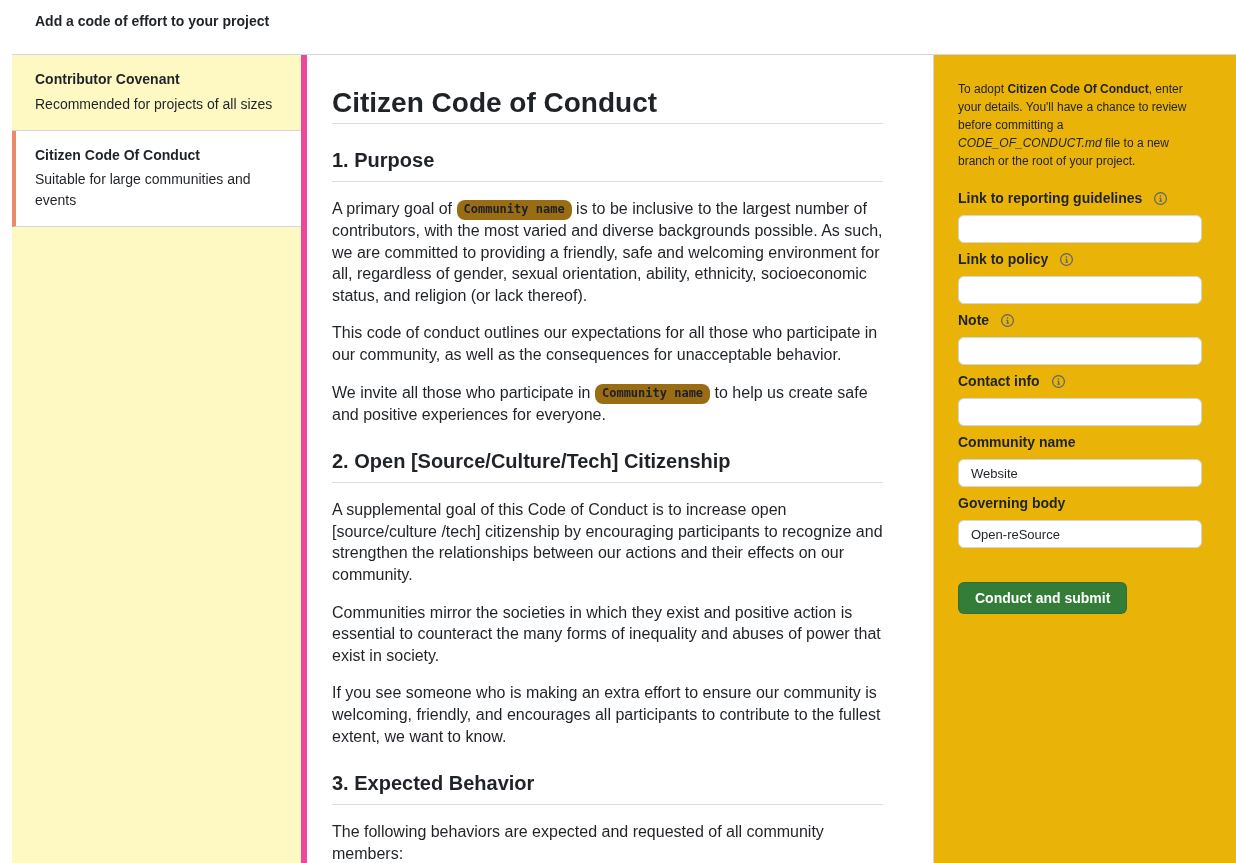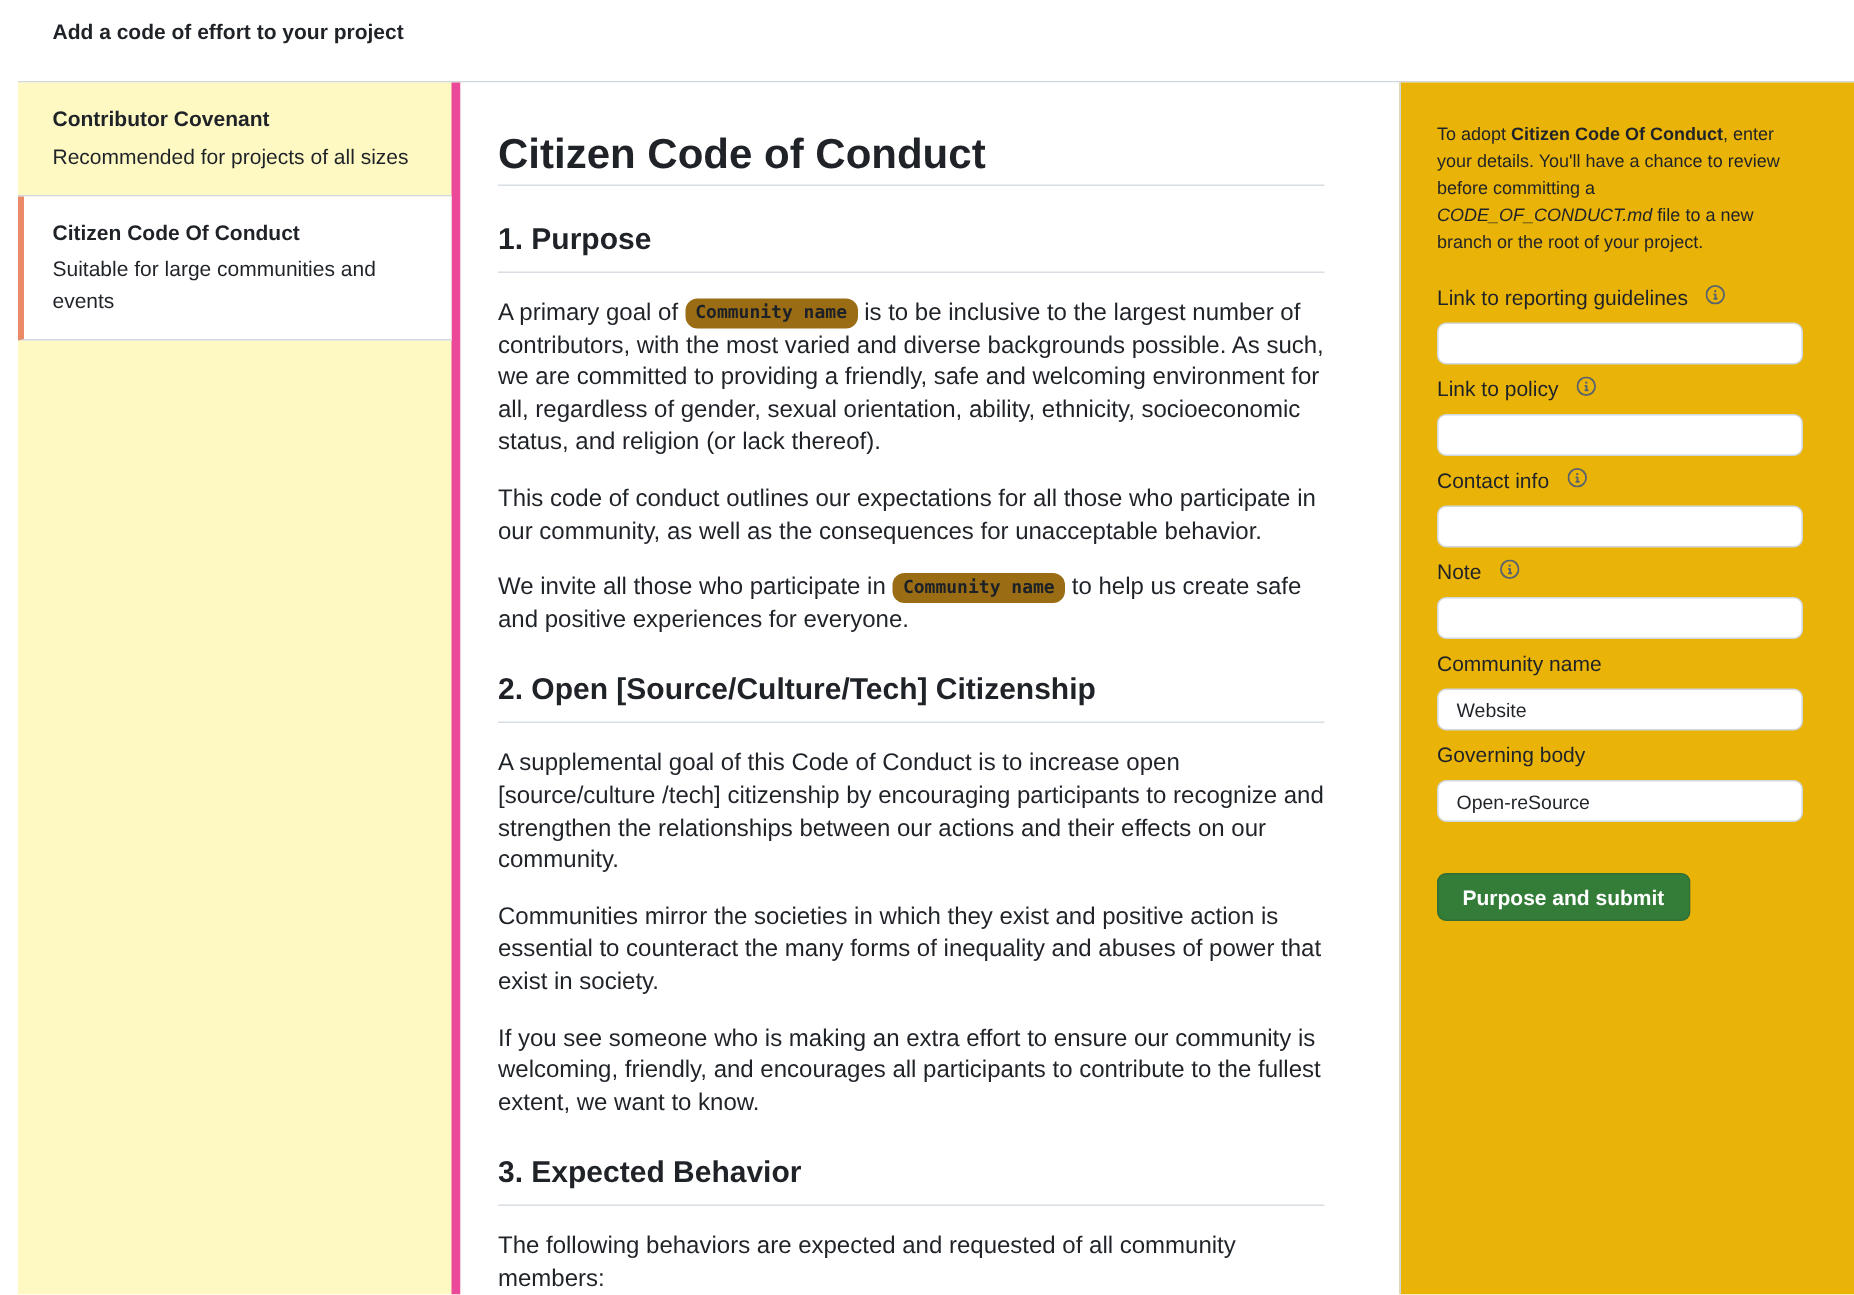--- a/index.html
+++ b/index.html
@@ -84,22 +84,22 @@
     background: #eab308;
     border-left: 1px solid #d0d7de;
     padding: 25px 34px 0 24px;
     overflow: hidden;
   }
   .form-intro { font-size: 12px; line-height: 18px; margin: 0 0 20px; color: #1f2328; }
   .form-intro b { font-weight: 700; }
   .form-intro i { font-style: italic; }
   .field { margin-bottom: 8px; }
   .field-label {
-    display: flex; align-items: flex-start; gap: 12px;
-    font-size: 14px; font-weight: 400; line-height: 17px;
+    display: flex; align-items: center; gap: 12px;
+    font-size: 14px; font-weight: 700; line-height: 17px;
     margin-bottom: 8px;
   }
   .info-icon { display: inline-flex; flex: none; color: #59636e; cursor: pointer; }
   .field input {
     width: 100%; height: 28px;
     border: 1px solid #d0d7de; border-radius: 6px;
     background: #ffffff;
     padding: 11px 12px;
     font-size: 13px; color: #1f2328;
     font-family: "Liberation Sans", "DejaVu Sans", sans-serif;
@@ -179,53 +179,53 @@
               <svg width="13" height="13" viewBox="0 0 16 16" fill="currentColor">
                 <path d="M0 8a8 8 0 1 1 16 0A8 8 0 0 1 0 8Zm8-6.5a6.5 6.5 0 1 0 0 13 6.5 6.5 0 0 0 0-13ZM6.5 7.75A.75.75 0 0 1 7.25 7h1a.75.75 0 0 1 .75.75v2.75h.25a.75.75 0 0 1 0 1.5h-2a.75.75 0 0 1 0-1.5h.25v-2h-.25a.75.75 0 0 1-.75-.75ZM8 6a1 1 0 1 1 0-2 1 1 0 0 1 0 2Z"></path>
               </svg>
             </span>
         </div>
         <input type="text" value="" style="">
       </div>
 
       <div class="field">
         <div class="field-label">
+          <span>Note</span>
+          <span class="info-icon">
+              <svg width="13" height="13" viewBox="0 0 16 16" fill="currentColor">
+                <path d="M0 8a8 8 0 1 1 16 0A8 8 0 0 1 0 8Zm8-6.5a6.5 6.5 0 1 0 0 13 6.5 6.5 0 0 0 0-13ZM6.5 7.75A.75.75 0 0 1 7.25 7h1a.75.75 0 0 1 .75.75v2.75h.25a.75.75 0 0 1 0 1.5h-2a.75.75 0 0 1 0-1.5h.25v-2h-.25a.75.75 0 0 1-.75-.75ZM8 6a1 1 0 1 1 0-2 1 1 0 0 1 0 2Z"></path>
+              </svg>
+            </span>
+        </div>
+        <input type="text" value="" style="">
+      </div>
+
+      <div class="field">
+        <div class="field-label">
           <span>Contact info</span>
           <span class="info-icon">
               <svg width="13" height="13" viewBox="0 0 16 16" fill="currentColor">
                 <path d="M0 8a8 8 0 1 1 16 0A8 8 0 0 1 0 8Zm8-6.5a6.5 6.5 0 1 0 0 13 6.5 6.5 0 0 0 0-13ZM6.5 7.75A.75.75 0 0 1 7.25 7h1a.75.75 0 0 1 .75.75v2.75h.25a.75.75 0 0 1 0 1.5h-2a.75.75 0 0 1 0-1.5h.25v-2h-.25a.75.75 0 0 1-.75-.75ZM8 6a1 1 0 1 1 0-2 1 1 0 0 1 0 2Z"></path>
               </svg>
             </span>
         </div>
         <input type="text" value="" style="">
       </div>
 
       <div class="field">
         <div class="field-label">
-          <span>Note</span>
-          <span class="info-icon">
-              <svg width="13" height="13" viewBox="0 0 16 16" fill="currentColor">
-                <path d="M0 8a8 8 0 1 1 16 0A8 8 0 0 1 0 8Zm8-6.5a6.5 6.5 0 1 0 0 13 6.5 6.5 0 0 0 0-13ZM6.5 7.75A.75.75 0 0 1 7.25 7h1a.75.75 0 0 1 .75.75v2.75h.25a.75.75 0 0 1 0 1.5h-2a.75.75 0 0 1 0-1.5h.25v-2h-.25a.75.75 0 0 1-.75-.75ZM8 6a1 1 0 1 1 0-2 1 1 0 0 1 0 2Z"></path>
-              </svg>
-            </span>
-        </div>
-        <input type="text" value="" style="">
-      </div>
-
-      <div class="field">
-        <div class="field-label">
           <span>Community name</span>
         </div>
         <input type="text" value="Website" style="">
       </div>
 
       <div class="field">
         <div class="field-label">
           <span>Governing body</span>
         </div>
         <input type="text" value="Open-reSource" style="">
       </div>
 
-      <button class="btn-primary">Purpose and submit</button>
+      <button class="btn-primary">Conduct and submit</button>
     </aside>
 
   </div>
 </div>
 
 </body></html>

